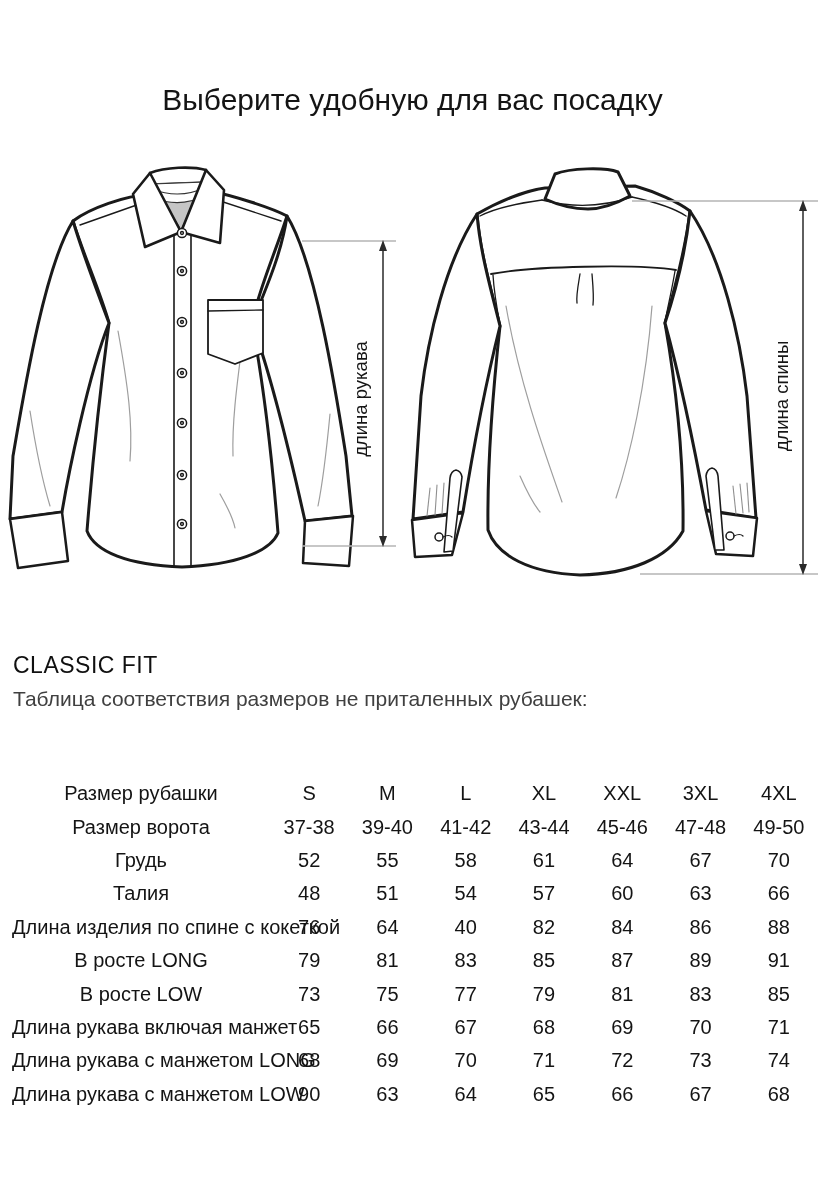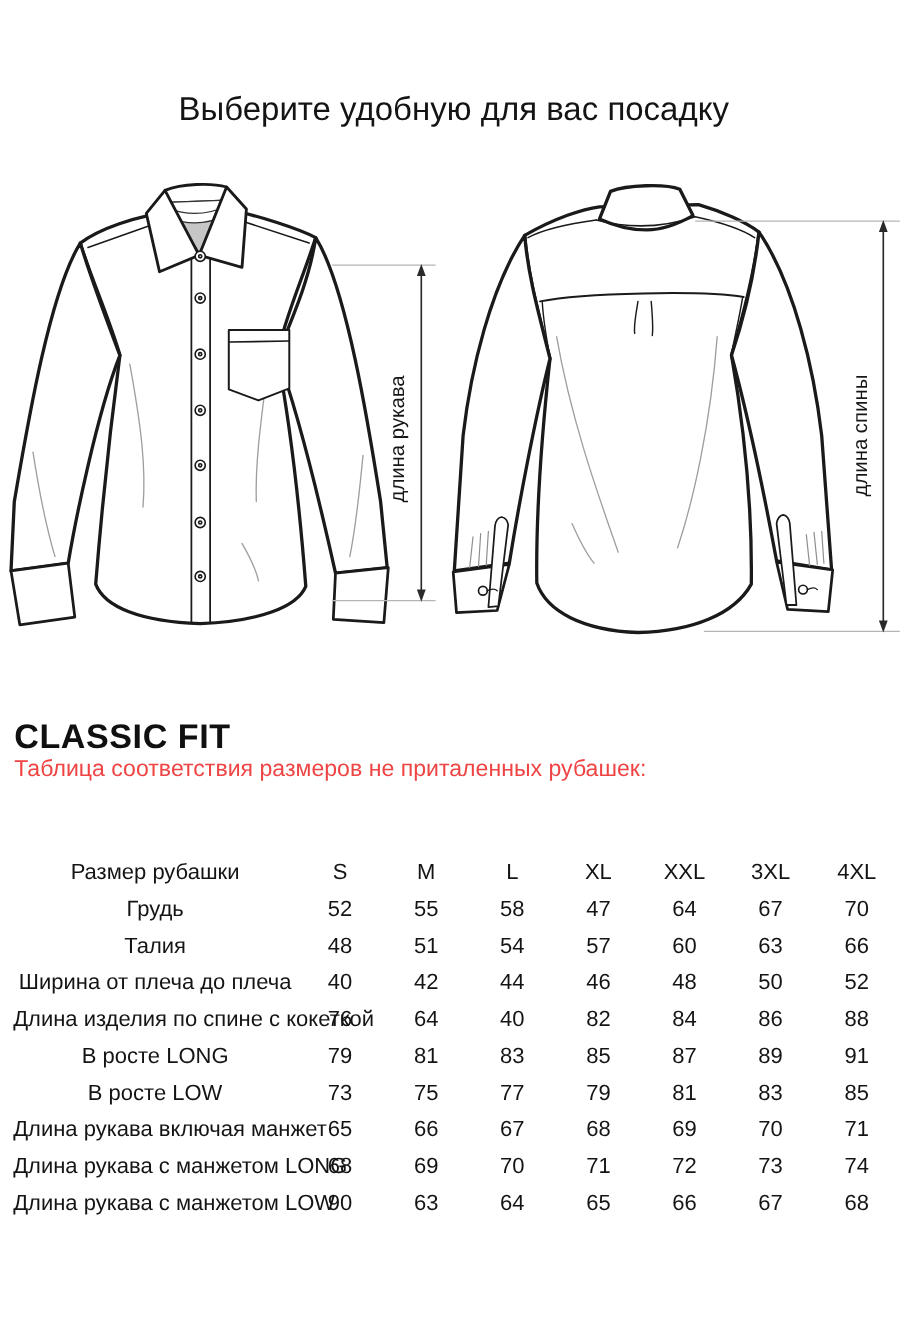--- a/index.html
+++ b/index.html
@@ -16,26 +16,26 @@
     position:absolute;top:47px;left:0;width:825px;
     text-align:center;
     font-size:30px;line-height:34px;
     color:#141414;
   }
   .drawing{
     position:absolute;top:120px;left:0;
   }
   .fit-heading{
     position:absolute;top:616px;left:13px;
-    font-size:31px;font-weight:700;letter-spacing:.5px;
+    font-size:23px;font-weight:400;letter-spacing:.5px;
     color:#101010;
   }
   .fit-subtitle{
     position:absolute;top:651px;left:13px;
-    font-size:21px;color:#ef4444;
+    font-size:21px;color:#404040;
   }
   table.size-table{
     position:absolute;top:741px;left:12px;
     width:806px;
     border-collapse:collapse;table-layout:fixed;
   }
   table.size-table td{
     height:33.4px;padding:0;
     font-size:20px;color:#141414;
     vertical-align:middle;white-space:nowrap;
@@ -193,50 +193,50 @@
           <td class="row-label">Размер рубашки</td>
           <td class="cell">S</td>
           <td class="cell">M</td>
           <td class="cell">L</td>
           <td class="cell">XL</td>
           <td class="cell">XXL</td>
           <td class="cell">3XL</td>
           <td class="cell">4XL</td>
         </tr>
         <tr>
+          <td class="row-label">Размер ворота</td>
+          <td class="cell">37-38</td>
+          <td class="cell">39-40</td>
+          <td class="cell">41-42</td>
+          <td class="cell">43-44</td>
+          <td class="cell">45-46</td>
+          <td class="cell">47-48</td>
+          <td class="cell">49-50</td>
+        </tr>
+        <tr>
           <td class="row-label">Грудь</td>
           <td class="cell">52</td>
           <td class="cell">55</td>
           <td class="cell">58</td>
-          <td class="cell">47</td>
+          <td class="cell">61</td>
           <td class="cell">64</td>
           <td class="cell">67</td>
           <td class="cell">70</td>
         </tr>
         <tr>
           <td class="row-label">Талия</td>
           <td class="cell">48</td>
           <td class="cell">51</td>
           <td class="cell">54</td>
           <td class="cell">57</td>
           <td class="cell">60</td>
           <td class="cell">63</td>
           <td class="cell">66</td>
         </tr>
         <tr>
-          <td class="row-label">Ширина от плеча до плеча</td>
-          <td class="cell">40</td>
-          <td class="cell">42</td>
-          <td class="cell">44</td>
-          <td class="cell">46</td>
-          <td class="cell">48</td>
-          <td class="cell">50</td>
-          <td class="cell">52</td>
-        </tr>
-        <tr>
           <td class="row-label">Длина изделия по спине с кокеткой</td>
           <td class="cell">76</td>
           <td class="cell">64</td>
           <td class="cell">40</td>
           <td class="cell">82</td>
           <td class="cell">84</td>
           <td class="cell">86</td>
           <td class="cell">88</td>
         </tr>
         <tr>

